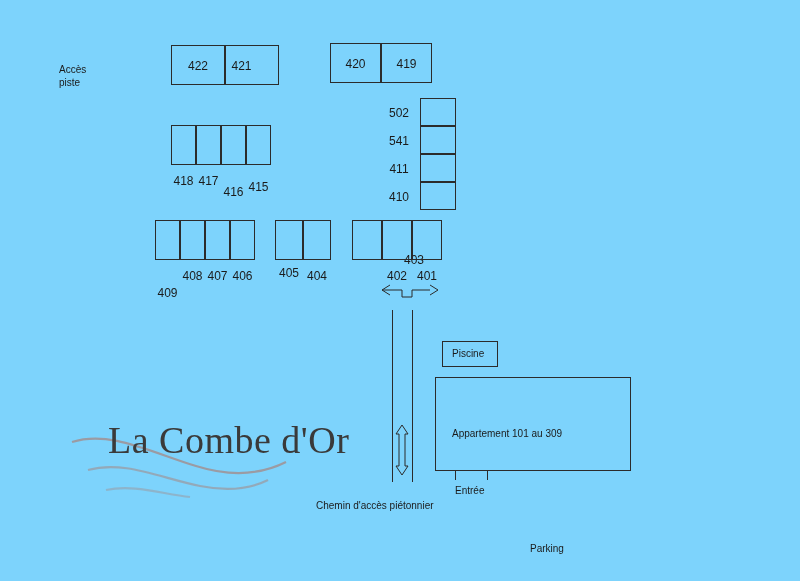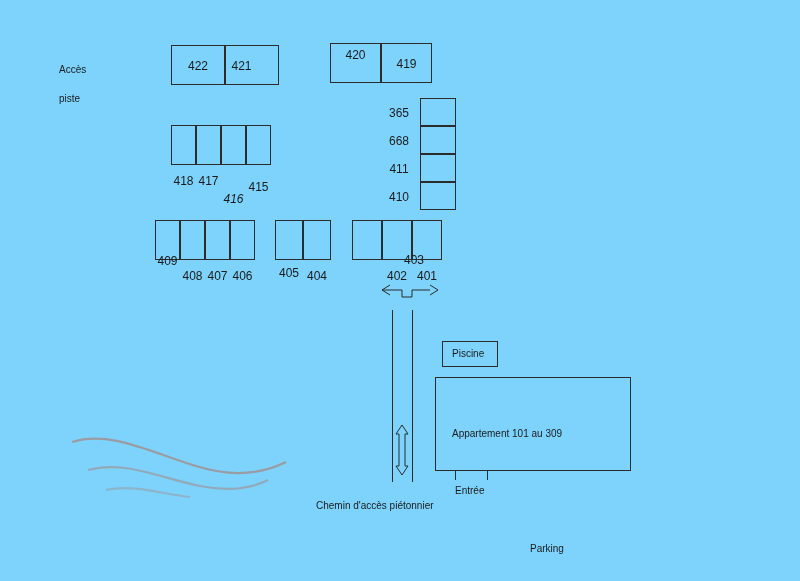--- a/index.html
+++ b/index.html
@@ -74,64 +74,64 @@
     height: 581px;
     pointer-events: none;
   }
 </style>
 </head>
 <body>
 
 <div id="page">
 
   <div class="label-text" style="left:59px; top:64px;">Accès</div>
-  <div class="label-text" style="left:59px; top:93px;">piste</div>
+  <div class="label-text" style="left:59px; top:77px;">piste</div>
 
   <div id="rows-container">
       <div class="unit" style="left: 171px; top: 45px; width: 54px; height: 40px;"></div>
       <div class="unit-label" style="left: 171px; width: 54px; top: 59px;">422</div>
       <div class="unit" style="left: 225px; top: 45px; width: 54px; height: 40px;"></div>
       <div class="unit-label" style="left: 225px; width: 33px; top: 59px;">421</div>
       <div class="unit" style="left: 330px; top: 43px; width: 51px; height: 40px;"></div>
-      <div class="unit-label" style="left: 330px; width: 51px; top: 48px;">420</div>
+      <div class="unit-label" style="left: 330px; width: 51px; top: 57px;">420</div>
       <div class="unit" style="left: 381px; top: 43px; width: 51px; height: 40px;"></div>
       <div class="unit-label" style="left: 381px; width: 51px; top: 57px;">419</div>
       <div class="unit" style="left: 171px; top: 125px; width: 25px; height: 40px;"></div>
       <div class="unit-label" style="left: 171px; width: 25px; top: 174px;">418</div>
       <div class="unit" style="left: 196px; top: 125px; width: 25px; height: 40px;"></div>
       <div class="unit-label" style="left: 196px; width: 25px; top: 174px;">417</div>
       <div class="unit" style="left: 221px; top: 125px; width: 25px; height: 40px;"></div>
-      <div class="unit-label" style="left: 221px; width: 25px; top: 192px; font-style: italic;">416</div>
+      <div class="unit-label" style="left: 221px; width: 25px; top: 185px;">416</div>
       <div class="unit" style="left: 246px; top: 125px; width: 25px; height: 40px;"></div>
       <div class="unit-label" style="left: 246px; width: 25px; top: 180px;">415</div>
       <div class="unit" style="left: 155px; top: 220px; width: 25px; height: 40px;"></div>
-      <div class="unit-label" style="left: 155px; width: 25px; top: 254px; text-align: center;">409</div>
+      <div class="unit-label" style="left: 155px; width: 25px; top: 286px; text-align: center;">409</div>
       <div class="unit" style="left: 180px; top: 220px; width: 25px; height: 40px;"></div>
       <div class="unit-label" style="left: 180px; width: 25px; top: 269px;">408</div>
       <div class="unit" style="left: 205px; top: 220px; width: 25px; height: 40px;"></div>
       <div class="unit-label" style="left: 205px; width: 25px; top: 269px;">407</div>
       <div class="unit" style="left: 230px; top: 220px; width: 25px; height: 40px;"></div>
       <div class="unit-label" style="left: 230px; width: 25px; top: 269px;">406</div>
       <div class="unit" style="left: 275px; top: 220px; width: 28px; height: 40px;"></div>
       <div class="unit-label" style="left: 275px; width: 28px; top: 266px; text-align: center;">405</div>
       <div class="unit" style="left: 303px; top: 220px; width: 28px; height: 40px;"></div>
       <div class="unit-label" style="left: 303px; width: 28px; top: 269px;">404</div>
       <div class="unit" style="left: 352px; top: 220px; width: 30px; height: 40px;"></div>
       <div class="unit-label" style="left: 352px; width: 30px; top: 253px; margin-left: 47px;">403</div>
       <div class="unit" style="left: 382px; top: 220px; width: 30px; height: 40px;"></div>
       <div class="unit-label" style="left: 382px; width: 30px; top: 269px;">402</div>
       <div class="unit" style="left: 412px; top: 220px; width: 30px; height: 40px;"></div>
       <div class="unit-label" style="left: 412px; width: 30px; top: 269px;">401</div>
     </div>
 
   <div id="column-container">
       <div class="unit" style="left: 420px; top: 98px; width: 36px; height: 28px;"></div>
-      <div class="unit-label" style="left: 384px; width: 30px; top: 106px;">365</div>
+      <div class="unit-label" style="left: 384px; width: 30px; top: 106px;">502</div>
       <div class="unit" style="left: 420px; top: 126px; width: 36px; height: 28px;"></div>
-      <div class="unit-label" style="left: 384px; width: 30px; top: 134px;">668</div>
+      <div class="unit-label" style="left: 384px; width: 30px; top: 134px;">541</div>
       <div class="unit" style="left: 420px; top: 154px; width: 36px; height: 28px;"></div>
       <div class="unit-label" style="left: 384px; width: 30px; top: 162px; text-align: center;">411</div>
       <div class="unit" style="left: 420px; top: 182px; width: 36px; height: 28px;"></div>
       <div class="unit-label" style="left: 384px; width: 30px; top: 190px;">410</div>
     </div>
 
   <div class="box-outline" style="left:442px; top:341px; width:56px; height:26px;"></div>
   <div class="box-text" style="left:452px; top:348px;">Piscine</div>
 
   <div class="box-outline" style="left:435px; top:377px; width:196px; height:94px;"></div>
@@ -157,13 +157,14 @@
       <path d="M 402 425 L 396 434 L 399 434 L 399 466 L 396 466 L 402 475 L 408 466 L 405 466 L 405 434 L 408 434 Z"></path>
     </g>
 
     <g fill="none" stroke="#9b9ba3" stroke-width="2.2">
       <path d="M 72 442 C 110 430, 150 452, 196 466 C 234 478, 262 474, 286 462"></path>
       <path d="M 88 470 C 124 460, 160 478, 200 486 C 230 492, 252 488, 268 480" opacity="0.75"></path>
       <path d="M 106 490 C 134 484, 162 494, 190 497" opacity="0.55"></path>
     </g>
   </svg>
 
+  <div id="brand">La Combe d'Or</div>
 </div>
 
 </body></html>

